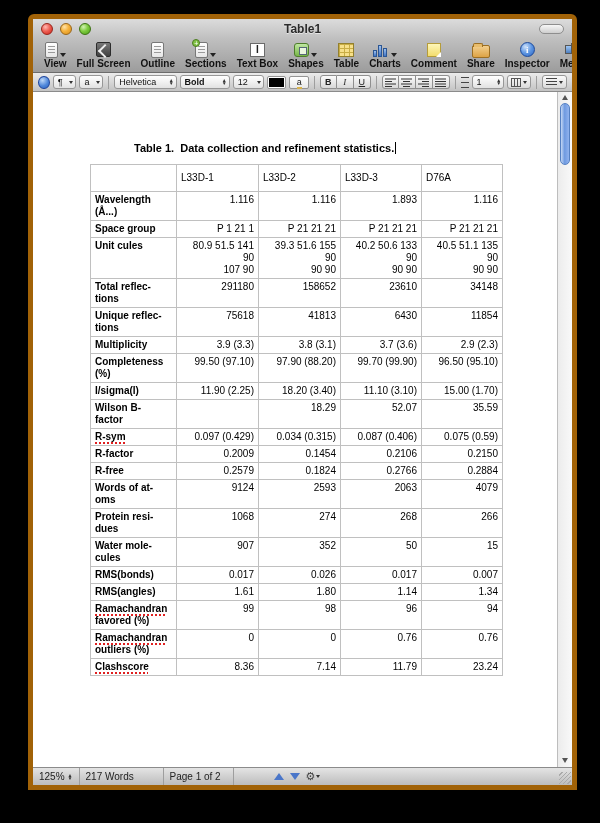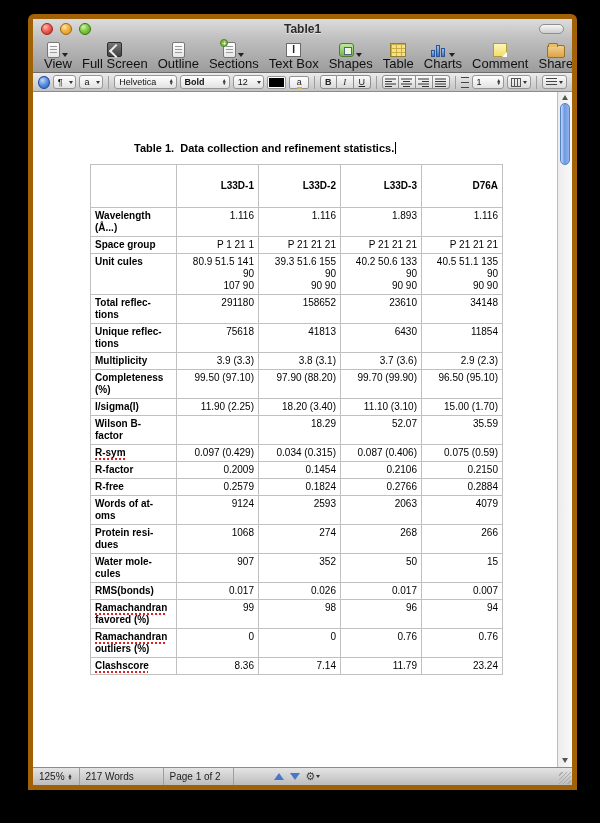--- a/index.html
+++ b/index.html
@@ -20,21 +20,21 @@
   .wintitle { position:absolute; left:0; right:0; text-align:center; font-size:12px; font-weight:bold;
     color:#2b2b2b; text-shadow:0 1px 0 rgba(255,255,255,.55); }
   .pill { position:absolute; right:8px; top:5px; width:25px; height:10px; border-radius:6px;
     background:linear-gradient(#f7f7f7,#cecece); border:1px solid #8e8e8e; }
 
   
   .toolbar { height:34px; background:linear-gradient(#bfbfbf,#9c9c9c); border-bottom:1px solid #6c6c6c;
     display:flex; align-items:flex-start; padding:1px 6px 0 6px; flex:0 0 auto; }
   .titem { display:flex; flex-direction:column; align-items:center; margin:0 5px; cursor:default; }
   .ticonrow { height:19px; display:flex; align-items:center; gap:1px; }
-  .tlabel { font-size:13px; color:#111; line-height:10px; white-space:nowrap; }
+  .tlabel { font-size:10px; color:#111; line-height:10px; white-space:nowrap;font-weight:bold; }
   .caret { width:0; height:0; border-left:3px solid transparent; border-right:3px solid transparent;
     border-top:4px solid #222; margin-left:1px; align-self:flex-end; margin-bottom:2px; }
   .sp-flex { flex:1; }
 
   .icon-page { width:13px; height:16px; background:linear-gradient(#ffffff,#e6e6e6); border:1px solid #787878;
     border-radius:2px; position:relative; }
   .icon-page::after { content:""; position:absolute; left:2px; right:2px; top:3px; height:9px;
     background:repeating-linear-gradient(#9a9a9a 0 1px, transparent 1px 3px); }
   .icon-fs { width:15px; height:15px; background:linear-gradient(#787878,#414141); border:1px solid #2c2c2c; border-radius:2px;
     position:relative; }
@@ -102,21 +102,21 @@
   .icon-lnsp { width:9px; height:11px; background:repeating-linear-gradient(#444 0 1px, transparent 1px 5px); }
 
   
   .docwrap { flex:1; display:flex; min-height:0; }
   .page { flex:1; background:#fff; position:relative; overflow:hidden; }
   .doc-title { position:absolute; left:57px; top:50px; font-size:11px; font-weight:bold; color:#000; white-space:pre-wrap;margin-left:44px; }
   .cursor { display:inline-block; width:1px; height:12px; background:#000; vertical-align:-2px; margin-left:1px; }
   table.stats { position:absolute; left:57px; top:72px; width:412px; border-collapse:collapse; table-layout:fixed;
     font-size:10px; line-height:12px; color:#000; }
   table.stats th, table.stats td { border:1px solid #c0c0c0; vertical-align:top; }
-  table.stats th { text-align:right; font-weight:bold; padding:15px 4px; vertical-align:middle; }
+  table.stats th { text-align:left; font-weight:normal; padding:7px 4px; vertical-align:middle; }
   table.stats td.label { font-weight:bold; padding:2px 4px; }
   table.stats td.val { text-align:right; padding:2px 4px; white-space:pre-wrap; }
   .sp { text-decoration:underline dotted #e02020 2px; text-underline-offset:2px; }
 
   
   .scrollbar { width:15px; background:linear-gradient(90deg,#ececec,#f9f9f9); border-left:1px solid #bdbdbd;
     position:relative; flex:0 0 auto; }
   .sb-up { position:absolute; top:3px; left:4px; width:0; height:0;
     border-left:3.5px solid transparent; border-right:3.5px solid transparent; border-bottom:5px solid #555; }
   .sb-down { position:absolute; bottom:4px; left:4px; width:0; height:0;
@@ -479,20 +479,27 @@
               <td class="val">15</td>
             </tr>
             <tr>
               <td class="label"><span>RMS(bonds)</span></td>
               <td class="val">0.017</td>
               <td class="val">0.026</td>
               <td class="val">0.017</td>
               <td class="val">0.007</td>
             </tr>
             <tr>
+              <td class="label"><span>RMS(angles)</span></td>
+              <td class="val">1.61</td>
+              <td class="val">1.80</td>
+              <td class="val">1.14</td>
+              <td class="val">1.34</td>
+            </tr>
+            <tr>
               <td class="label"><span class="sp">Ramachandran</span><br><span>favored (%)</span></td>
               <td class="val">99</td>
               <td class="val">98</td>
               <td class="val">96</td>
               <td class="val">94</td>
             </tr>
             <tr>
               <td class="label"><span class="sp">Ramachandran</span><br><span>outliers (%)</span></td>
               <td class="val">0</td>
               <td class="val">0</td>

